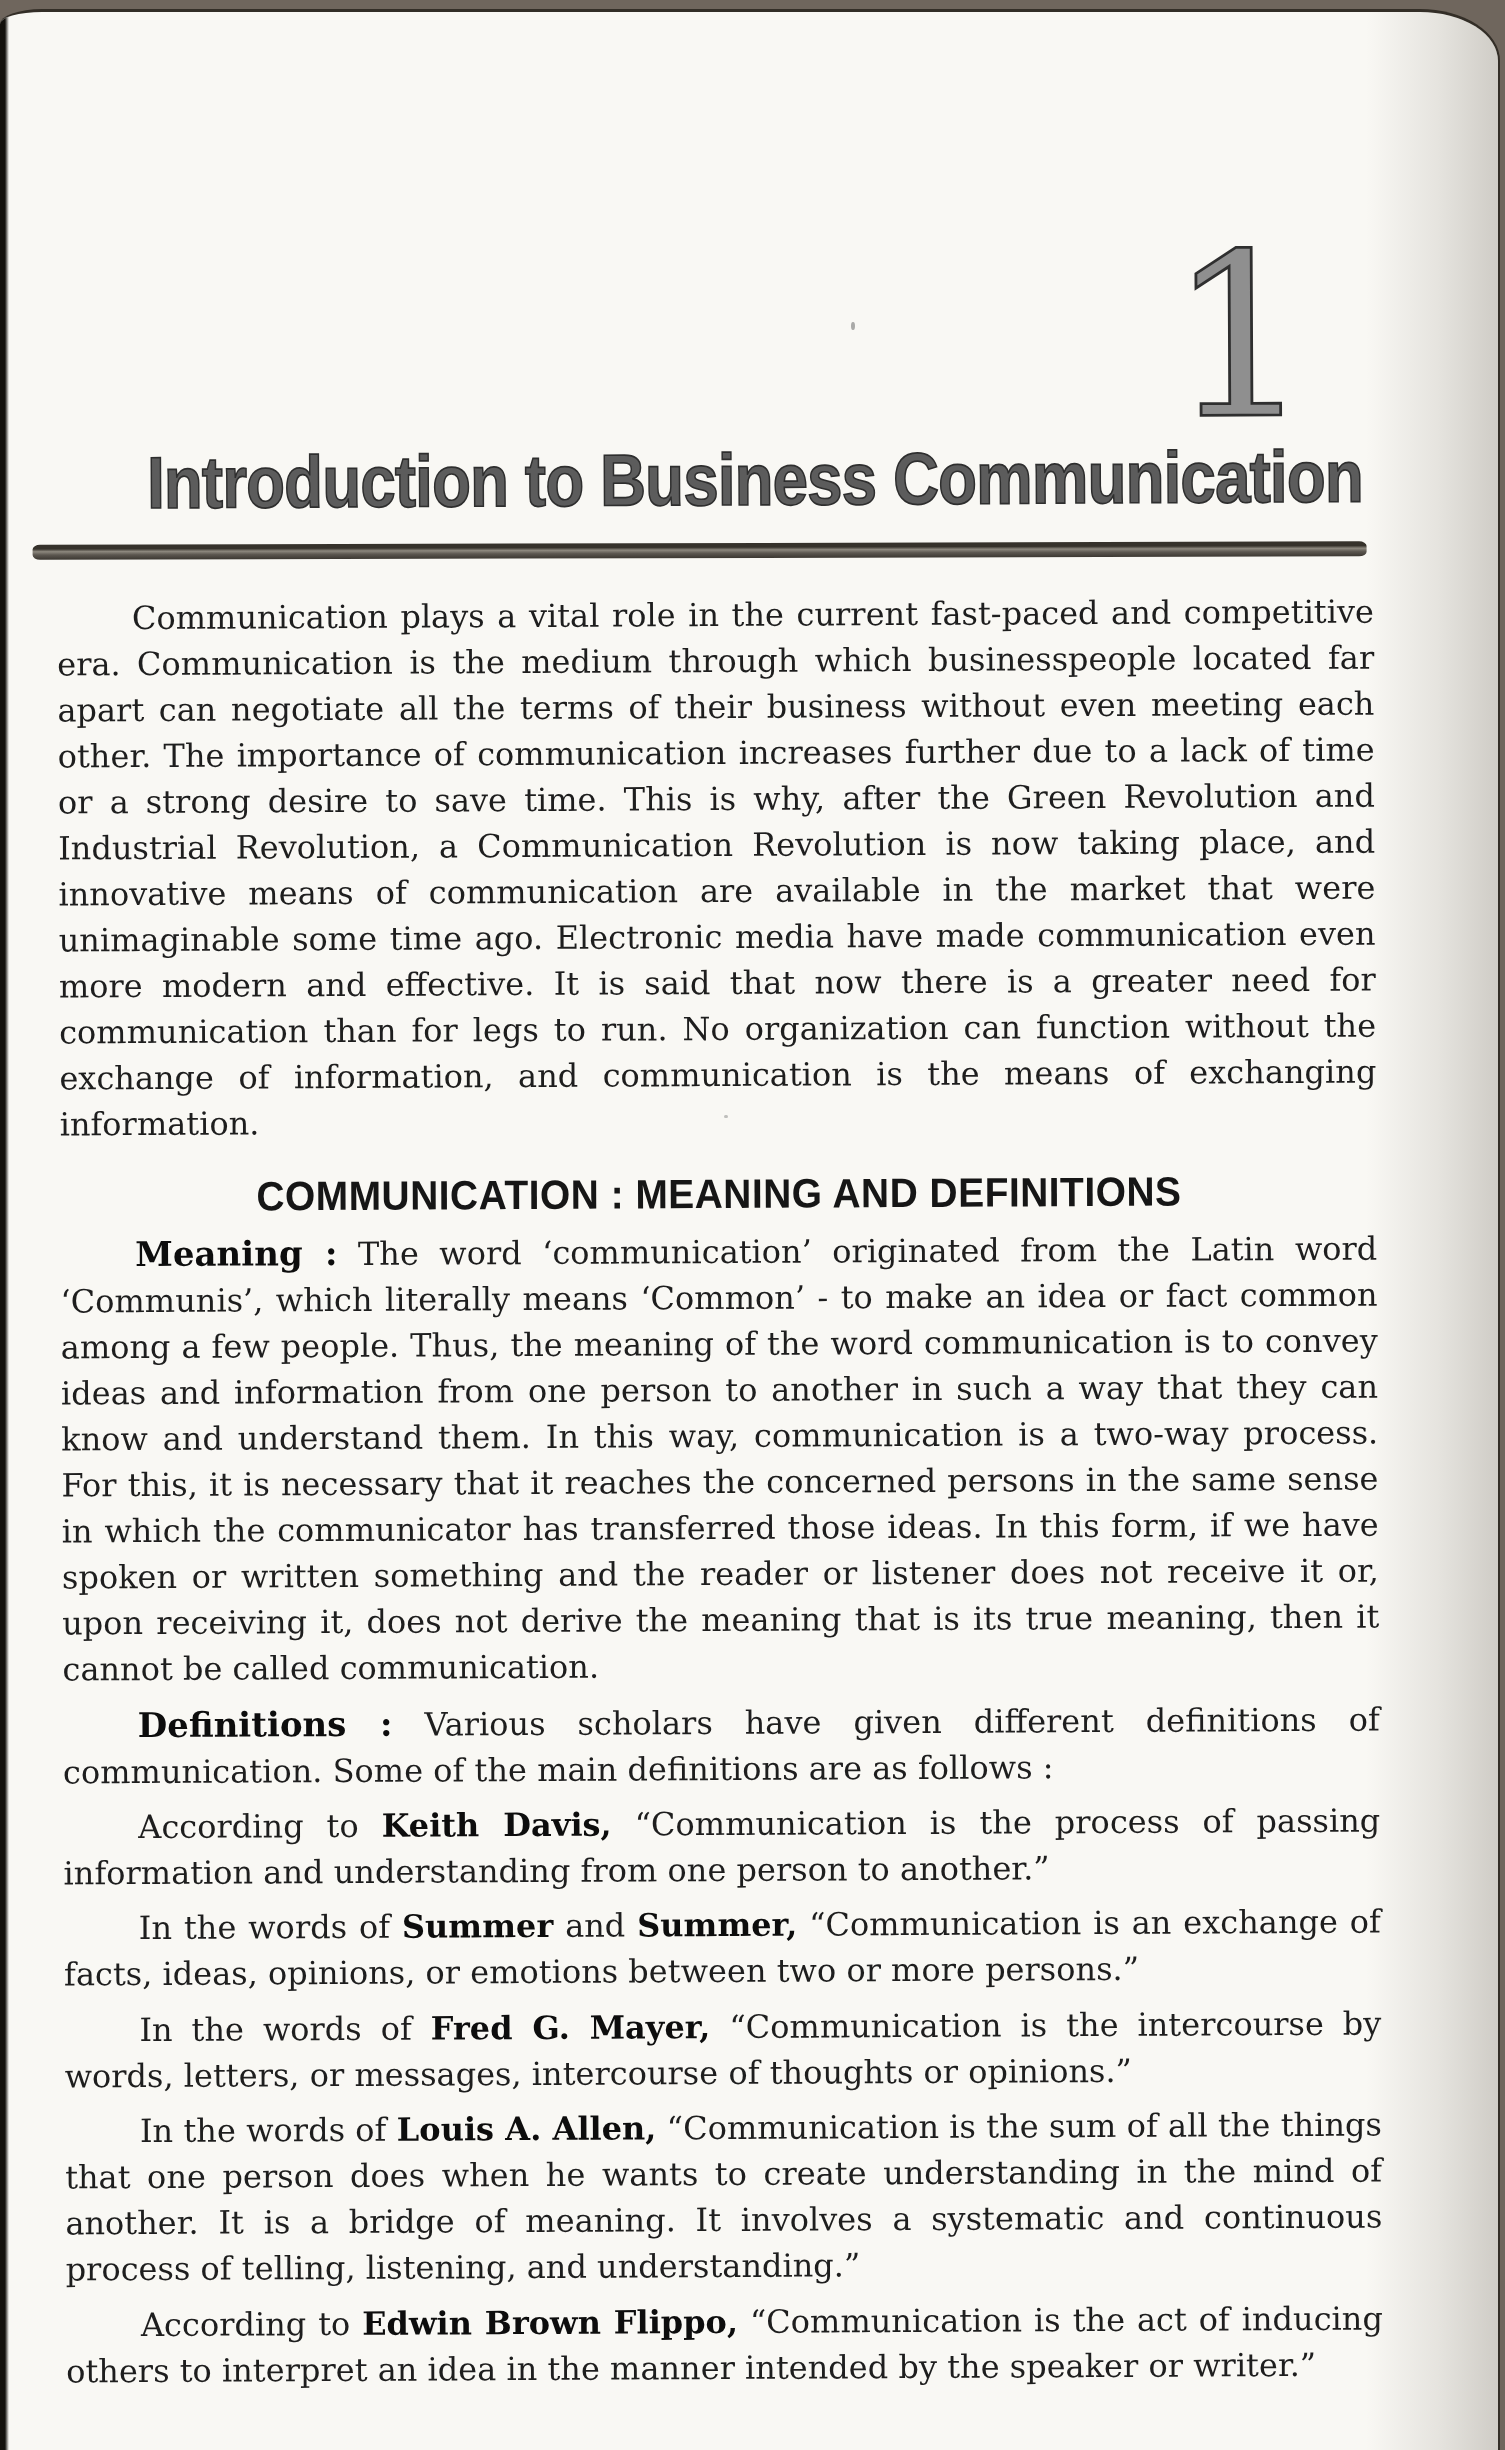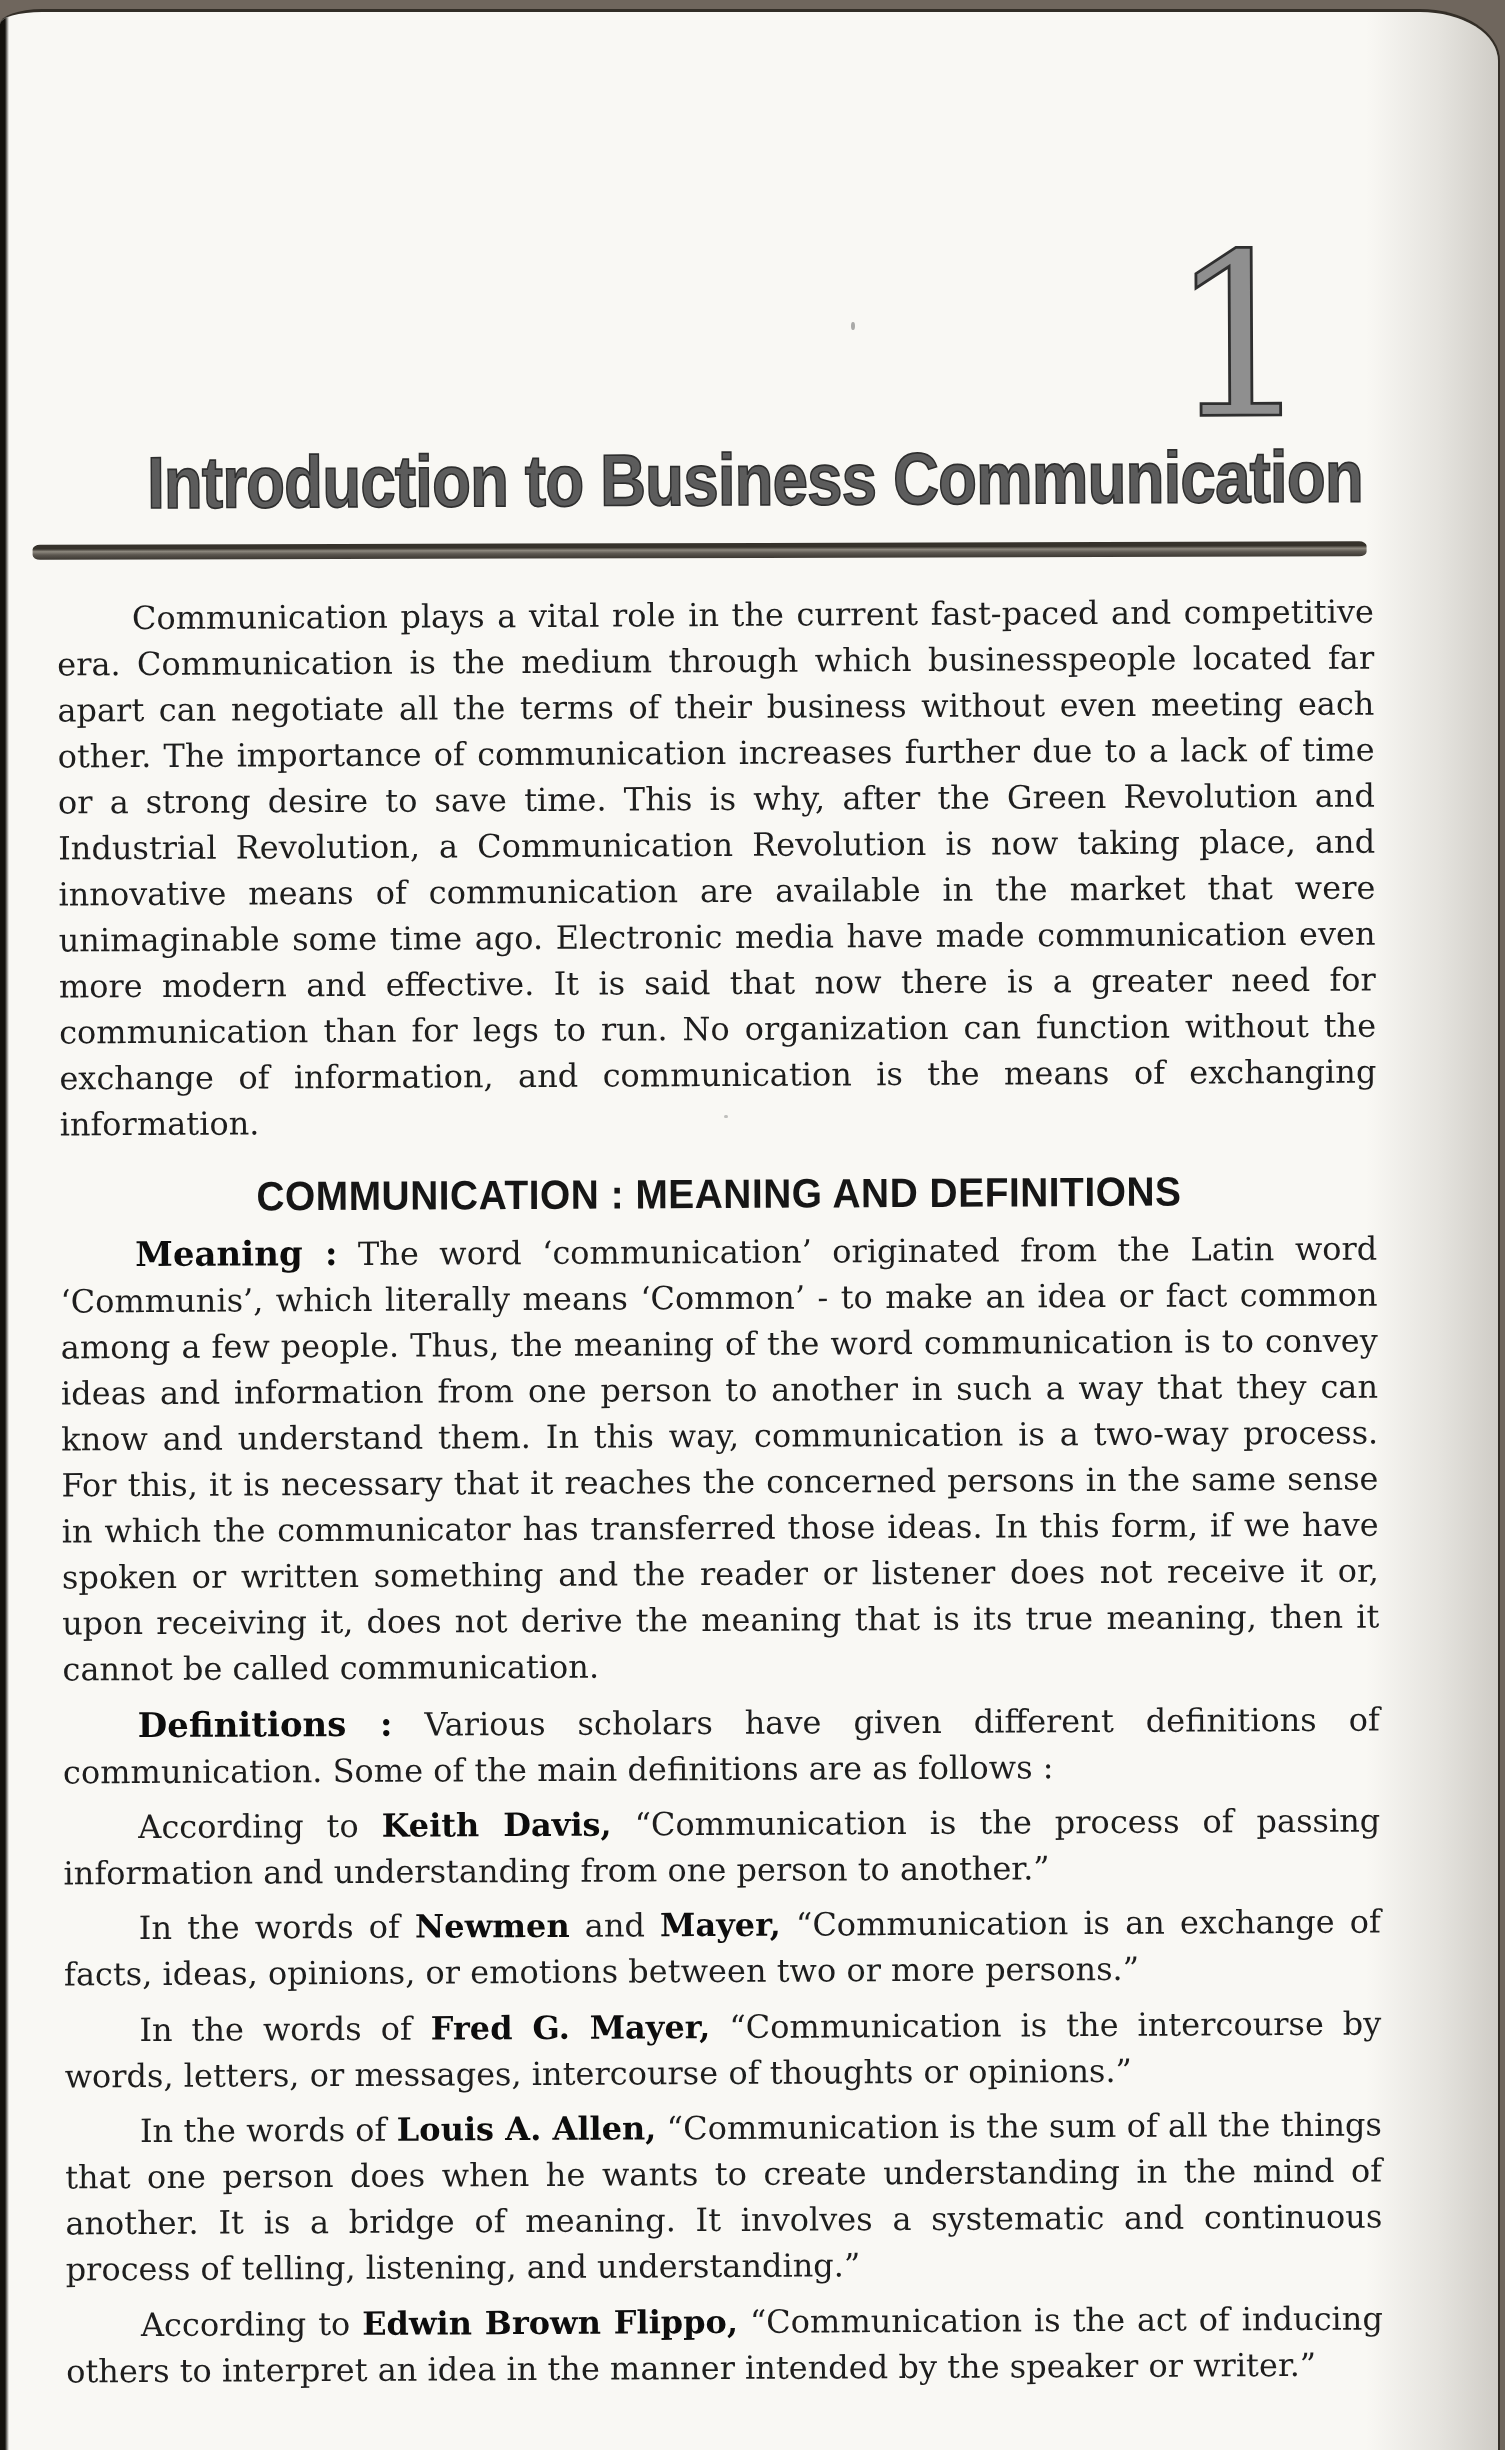--- a/index.html
+++ b/index.html
@@ -128,23 +128,23 @@
     </p>
 
     <p class="body">
       <span>According to</span>
       <b class="author">Keith Davis,</b>
       <span>“Communication is the process of passing information and understanding from one person to another.”</span>
     </p>
 
     <p class="body">
       <span>In the words of</span>
-      <b class="author">Newmen</b>
+      <b class="author">Summer</b>
       <span>and</span>
-      <b class="author">Mayer,</b>
+      <b class="author">Summer,</b>
       <span>“Communication is an exchange of facts, ideas, opinions, or emotions between two or more persons.”</span>
     </p>
 
     <p class="body">
       <span>In the words of</span>
       <b class="author">Fred G. Mayer,</b>
       <span>“Communication is the intercourse by words, letters, or messages, intercourse of thoughts or opinions.”</span>
     </p>
 
     <p class="body">

